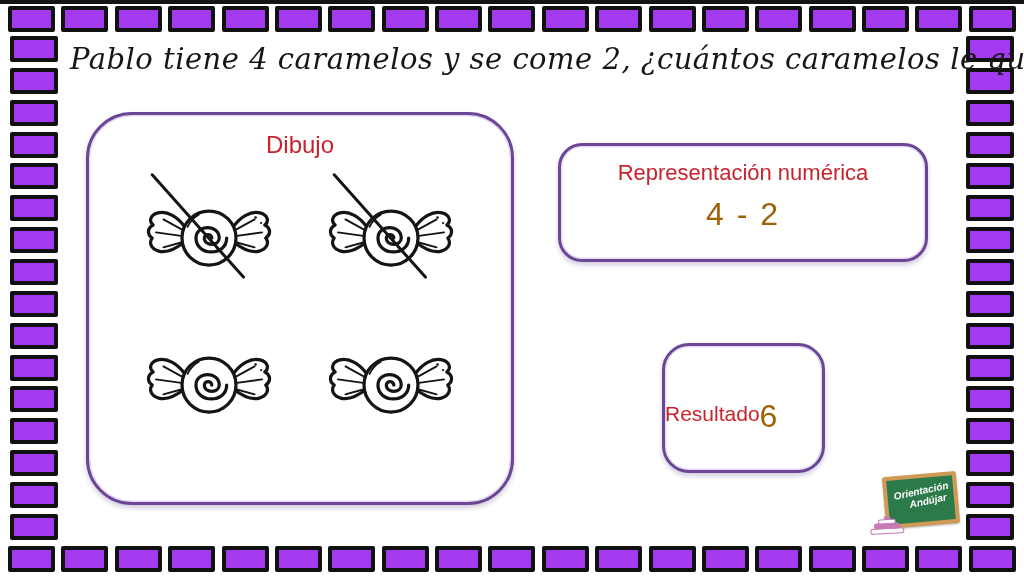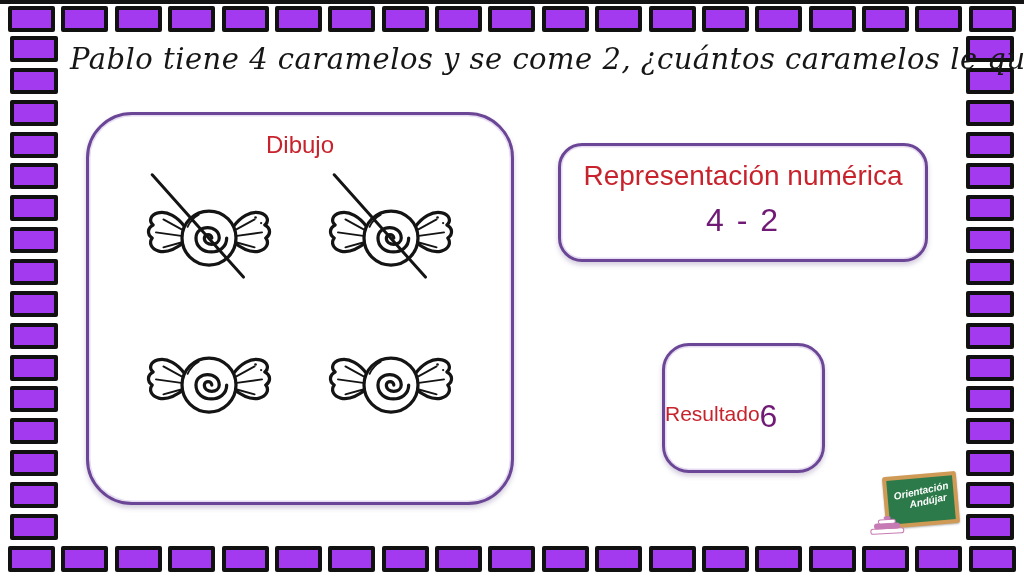--- a/index.html
+++ b/index.html
@@ -28,36 +28,36 @@
     font-size:29px;color:#161616;letter-spacing:0.5px;white-space:nowrap;
   }
 
   
   .rbox{
     position:absolute;box-sizing:border-box;background:#ffffff;
     border:3.5px solid var(--box-border);
     box-shadow:0 3px 5px rgba(80,50,120,0.25), inset 0 0 0 1.5px #e7ddf2;
   }
   .rbox-label{color:var(--label-red);text-align:center;}
-  .rbox-value{color:#701a75;text-align:center;}
+  .rbox-value{color:#a16207;text-align:center;}
 
   .drawing-box{left:86px;top:112px;width:428px;height:393px;border-radius:46px;}
   .drawing-box .rbox-label{margin-top:16px;font-size:24px;}
   .candy-grid{
     margin-top:12px;display:grid;grid-template-columns:140px 140px;
     column-gap:42px;row-gap:26px;justify-content:center;
   }
   .candy{width:140px;height:121px;}
   .candy svg{overflow:visible;display:block;}
   .candy .cross-line{display:none;}
   .candy.crossed .cross-line{display:block;}
 
   .numeric-box{left:558px;top:143px;width:370px;height:119px;border-radius:24px;
     display:flex;flex-direction:column;align-items:center;}
-  .numeric-box .rbox-label{margin-top:14px;font-size:28px;}
+  .numeric-box .rbox-label{margin-top:14px;font-size:22px;}
   .numeric-box .rbox-value{margin-top:10px;font-size:32px;letter-spacing:2px;}
 
   .result-box{left:662px;top:343px;width:163px;height:130px;border-radius:27px;
     display:flex;flex-direction:row;align-items:center;}
   .result-box .rbox-label{margin-top:12px;font-size:21px;}
   .result-box .rbox-value{margin-top:16px;font-size:32px;}
 
   
   .logo{position:absolute;left:870px;top:472px;width:96px;height:64px;}
   .chalkboard{

